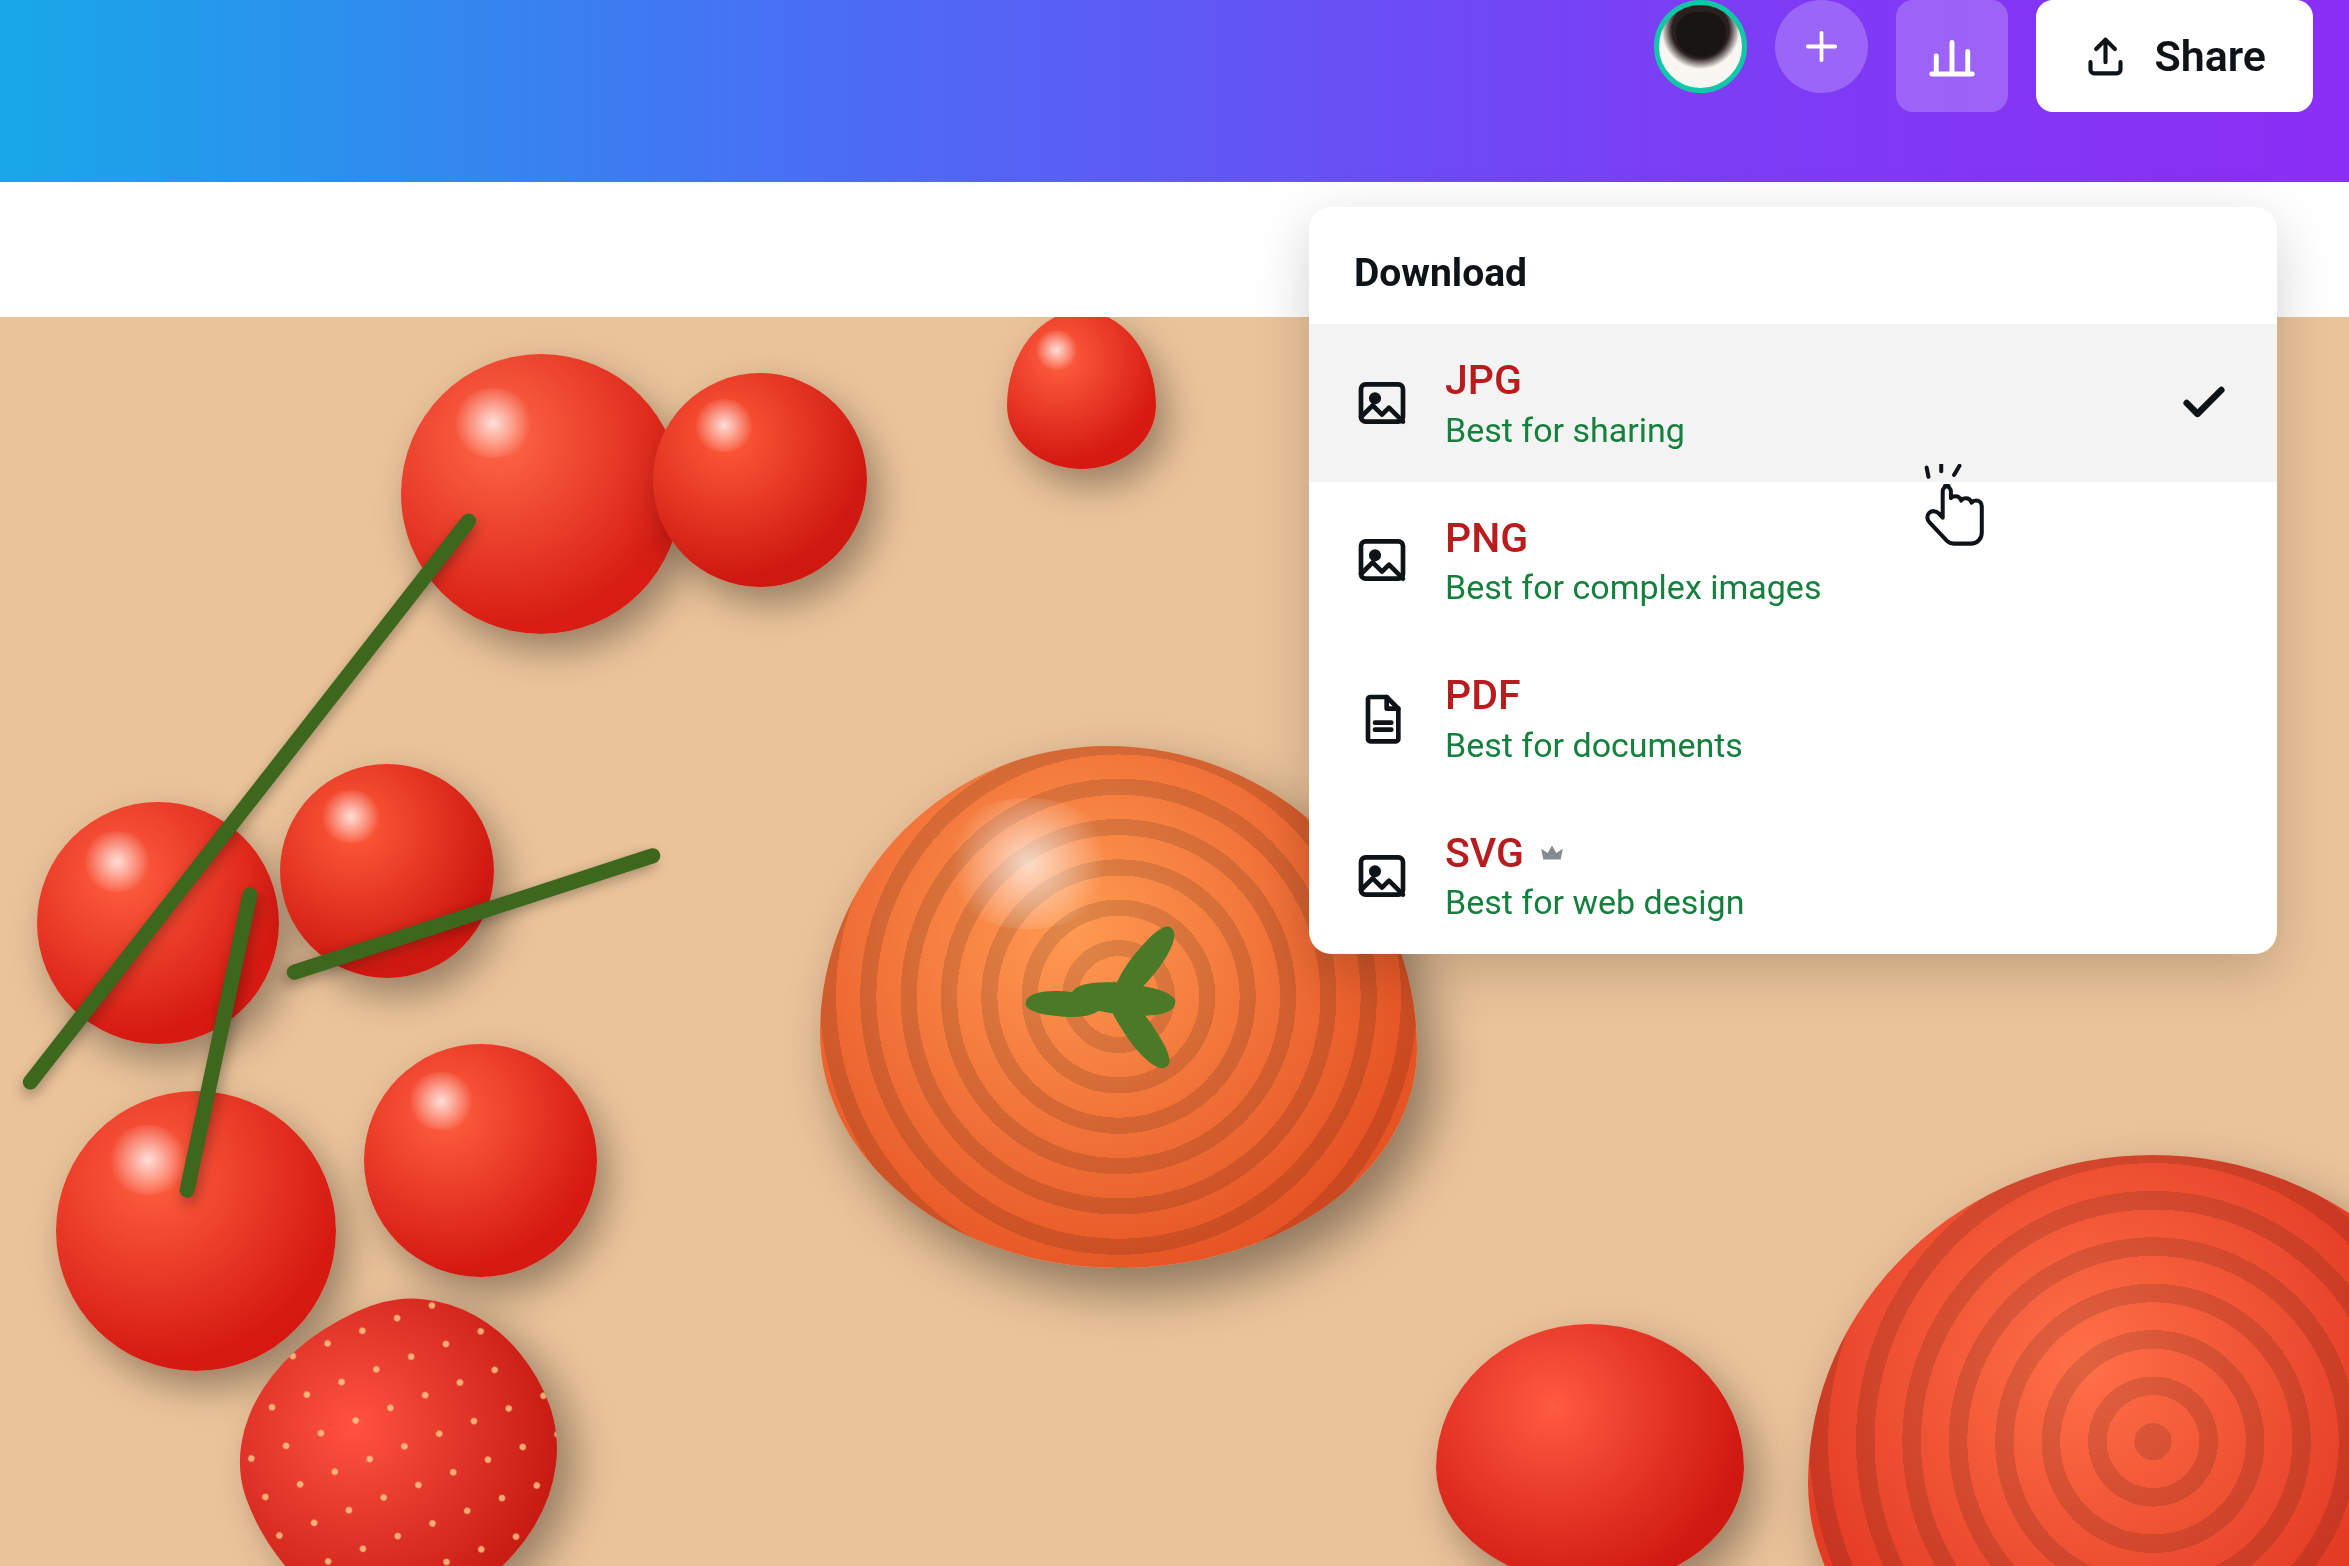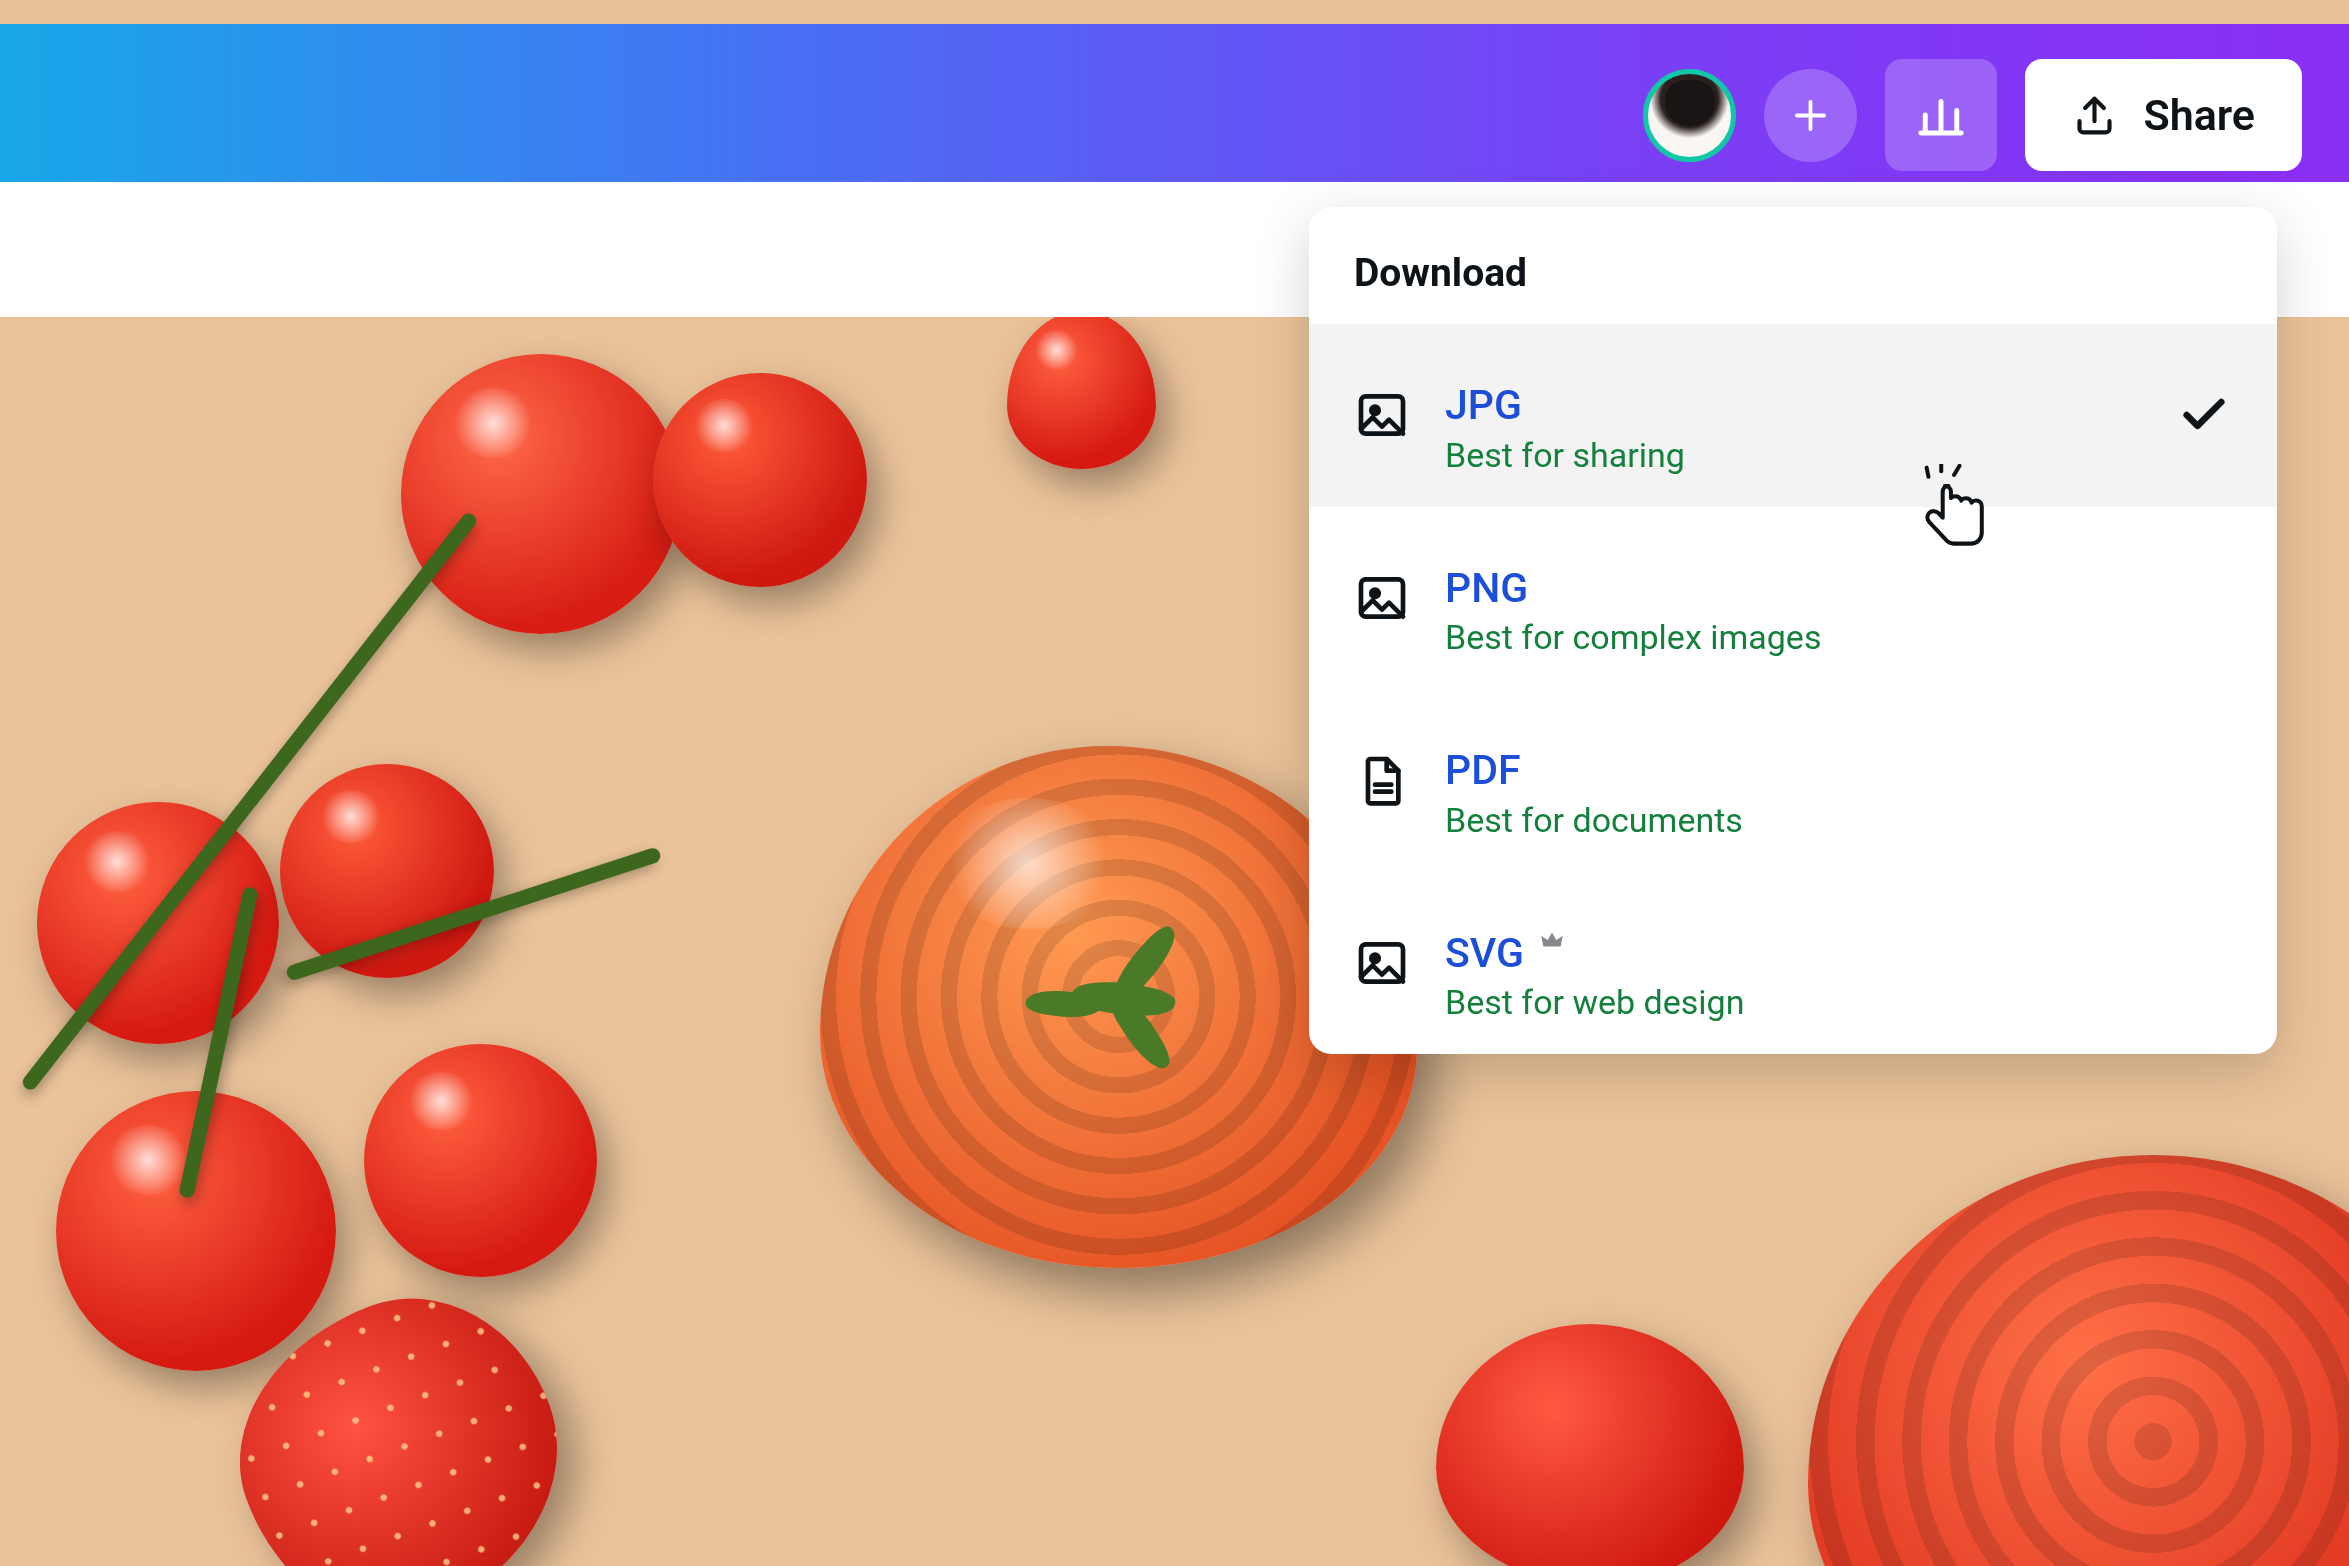--- a/index.html
+++ b/index.html
@@ -6,22 +6,22 @@
     body{
       font-family:-apple-system,BlinkMacSystemFont,"Segoe UI",Roboto,sans-serif;
       width:2349px;height:1566px;
       background:#e8c19a;
       overflow:hidden;
       position:relative;
     }
     .top-bar{
       position:absolute;top:0;left:0;right:0;height:182px;
       background:linear-gradient(90deg,#18a8e8 0%,#4a6df5 35%,#7a3ff5 70%,#8b2ef5 100%);
-      display:flex;align-items:center;justify-content:flex-end;
-      padding-right:47px;gap:28px;margin-top:24px;
+      display:flex;align-items:flex-start;justify-content:flex-end;
+      padding-right:36px;gap:28px;
     }
     .white-bar{
       position:absolute;top:182px;left:0;right:0;height:135px;
       background:#ffffff;
     }
     .avatar{
       width:93px;height:93px;border-radius:50%;
       border:5.6px solid #12c7a8;
       background:radial-gradient(circle at 50% 30%,#2a2020 0%,#2a2020 40%,#faf7f2 55%,#faf7f2 100%);
       position:relative;overflow:hidden;
@@ -112,21 +112,21 @@
     .dd-item{
       display:flex;align-items:center;gap:35px;
       padding:32px 45px;
       position:relative;
     }
     .dd-item.selected{background:#f3f3f3;}
     .dd-icon{width:56px;height:56px;flex:none;color:#0e1318;}
     .dd-icon svg{width:100%;height:100%;}
     .dd-text{display:flex;flex-direction:column;gap:5.6px;}
     .dd-label-row{display:flex;align-items:center;gap:15px;}
-    .dd-label{font-size:41px;font-weight:500;color:#1d4ed8;margin-top:25px;}
+    .dd-label{font-size:41px;font-weight:500;color:#b91c1c;}
     .dd-desc{font-size:34px;color:#15803d;}
     .dd-check{position:absolute;right:47px;top:50%;transform:translateY(-50%);width:52px;height:52px;color:#0e1318;}
     .dd-check svg{width:100%;height:100%;}
     .premium-badge{width:26px;height:26px;}
     .premium-badge svg{width:100%;height:100%;fill:#86898d;}
     .cursor-click{
       position:absolute;top:464px;left:1922px;width:75px;height:84px;color:#0e1318;pointer-events:none;z-index:50;
     }
     .cursor-click svg{width:100%;height:100%;}
   </style>

